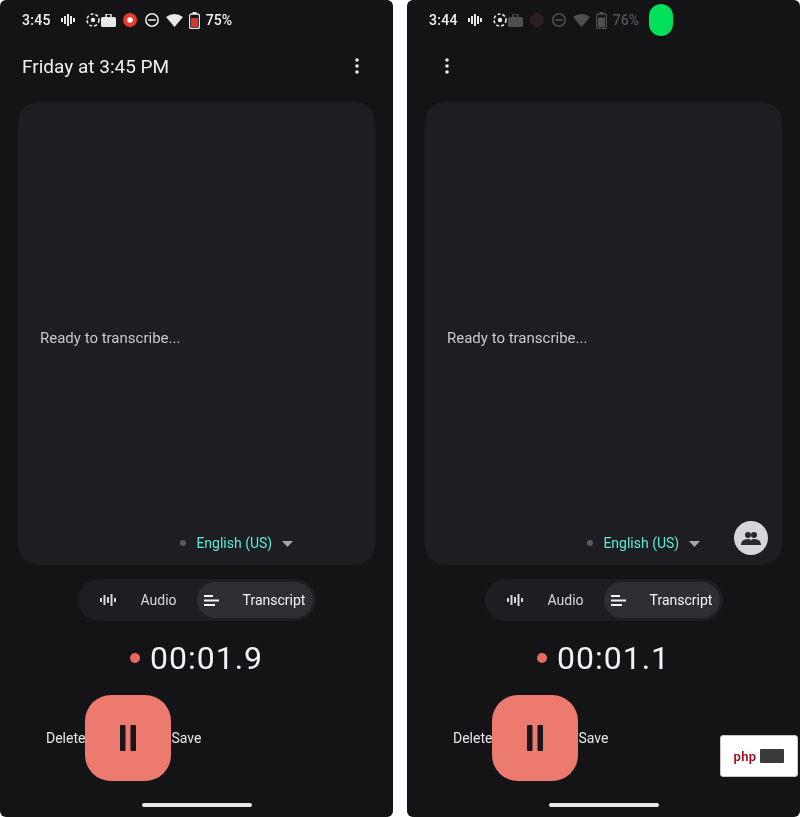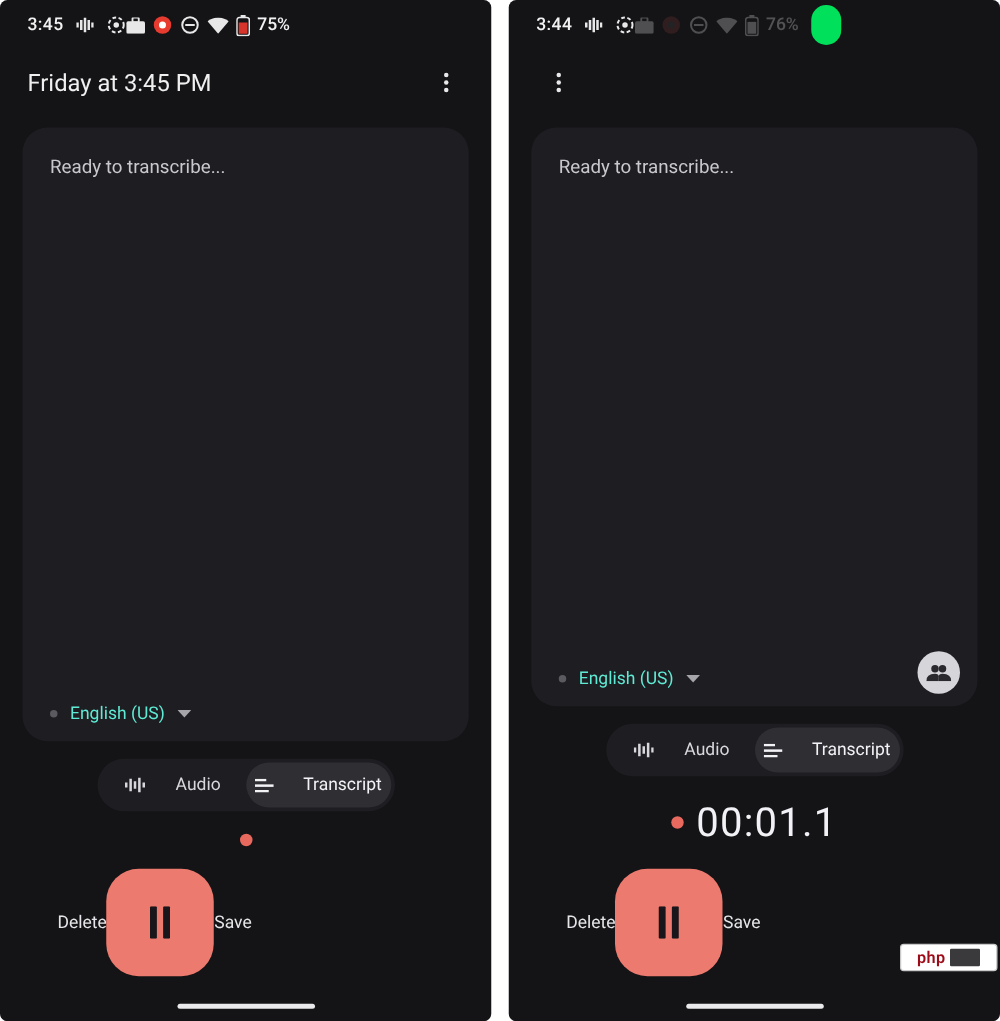--- a/index.html
+++ b/index.html
@@ -57,23 +57,24 @@
   }
   .title { font-size: 19px; font-weight: 400; color: #f0f0f0; }
   .more { width: 36px; height: 36px; display:flex; align-items:center; justify-content:center; border-radius: 50%; }
   
   .panel {
     margin: 10px 18px 0 18px;
     background: #1e1d21;
     border-radius: 20px;
     flex: 1 1 auto;
     padding: 22px 22px 14px 22px;
-    display: flex; flex-direction: column;
+    display: flex; flex-direction: row;
     min-height: 0;
     position: relative;
+    align-items: center;
   }
   .placeholder { color: #c9c9cd; font-size: 15px; }
   .panel-footer {
     margin-top: auto;
     display: flex; align-items: center; gap: 10px;
     color: #5eead4; font-size: 14px;
   }
   .dot-sm { width:6px;height:6px;border-radius:50%;background:#5a5a60; }
   .chev { opacity:.8; }
   .people-fab {
@@ -121,21 +122,21 @@
     background:#ec7a6e;
     display:flex; align-items:center; justify-content:center;
   }
   .handle {
     margin: 22px auto 10px auto;
     width:110px; height:4px; border-radius:2px; background:#eaeaec;
   }
   
   .wm {
     position:absolute; right:2px; bottom:40px;
-    width:78px; height:22px; background:#fff;
+    width:78px; height:42px; background:#fff;
     border:1px solid #c9c9c9; border-radius:3px;
     display:flex; align-items:center; justify-content:center;
     font-size:13px; color:#9c0b17; font-weight:600; letter-spacing:.3px;
   }
   .wm .blk { display:inline-block; width:24px; height:14px; background:#3a3a3d; margin-left:4px; border-radius:1px;}
 </style>
 </head>
 <body>
 
 <div class="phones">
@@ -245,20 +246,21 @@
                 <rect x="0" y="9" width="11" height="2"></rect>
               </g>
             </svg>
           </span>
         <span>Transcript</span>
       </div>
     </div>
 
     <div class="timer">
       <span class="rec-dot"></span>
+      <span>00:01.9</span>
     </div>
 
     <div class="controls">
       <div class="ctl-label">Delete</div>
       <div class="pause">
         <svg width="22" height="26" viewBox="0 0 22 26">
             <g fill="#18161a">
               <rect x="3" y="0" width="5.5" height="26" rx="1"></rect>
               <rect x="13.5" y="0" width="5.5" height="26" rx="1"></rect>
             </g>

